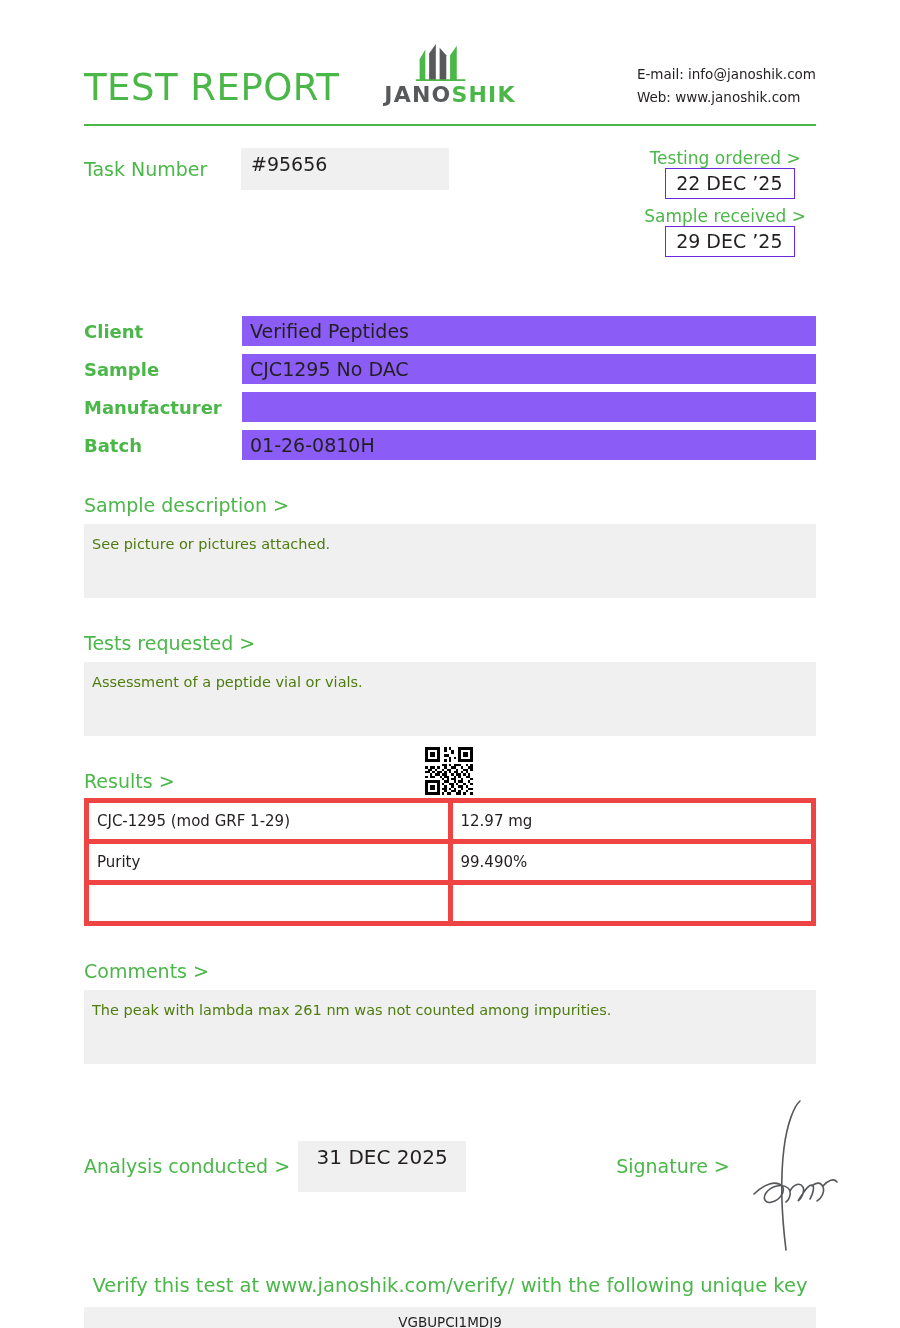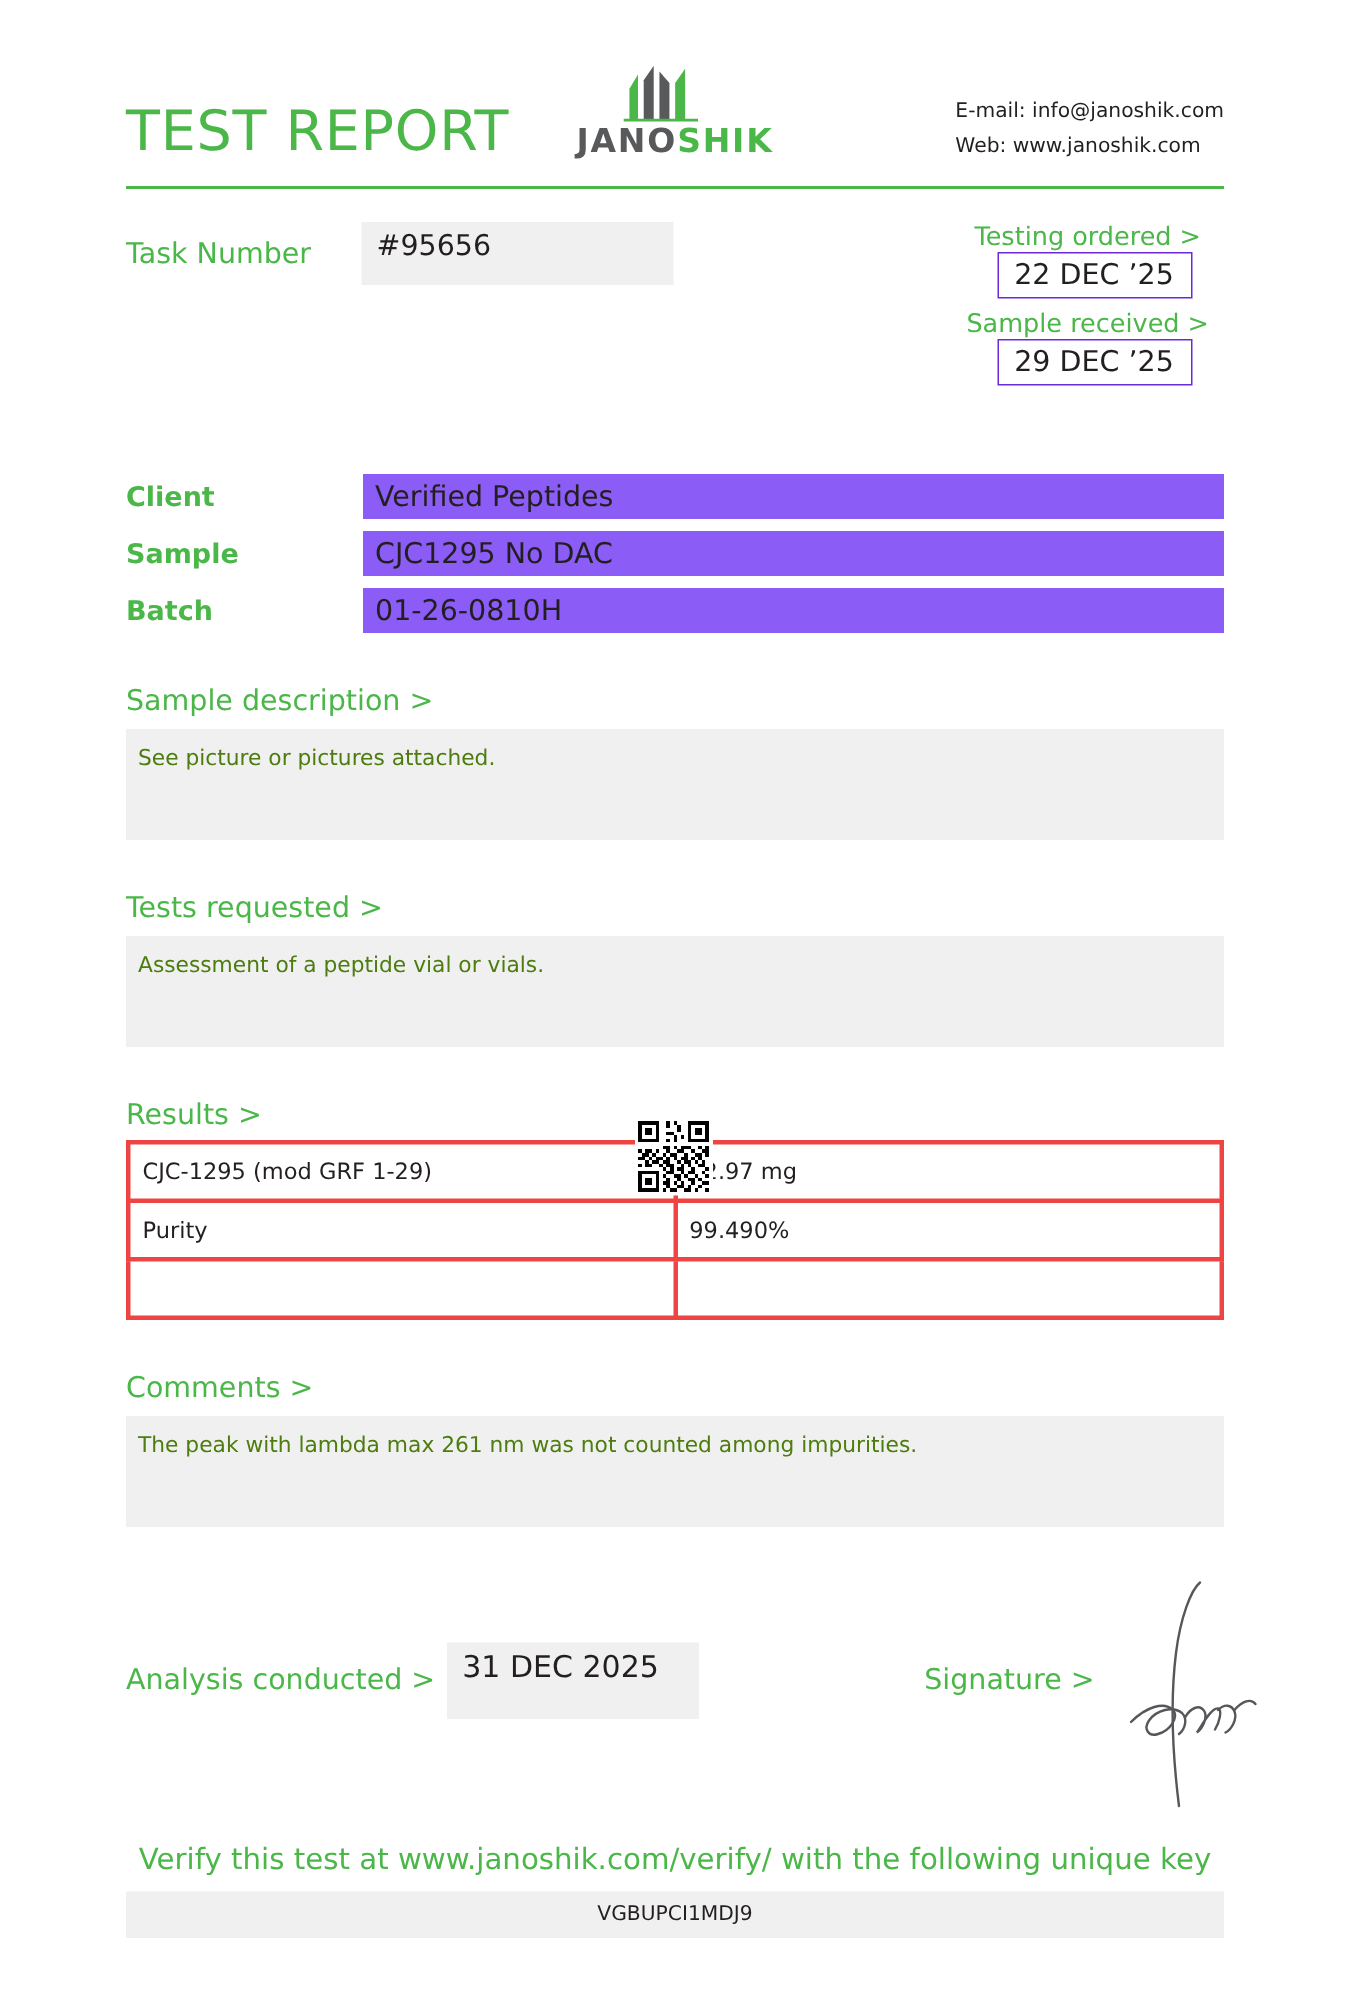--- a/index.html
+++ b/index.html
@@ -184,35 +184,36 @@
   }
   .qr-wrap svg { display: block; }
 
   
   table.results {
     width: 100%;
     border-collapse: collapse;
     margin-top: 2px;
   }
   table.results td {
-    border: 3px solid #ef4444;
+    border: 5px solid #ef4444;
     height: 30px;
     font-size: 15px;
     padding: 3px 8px;
     color: #231f20;
   }
   table.results td.col1 { width: 50%; }
 
   
   .sig-row {
     display: flex;
     align-items: center;
     margin-top: 82px;
     position: relative;
     height: 40px;
+    text-align: center;
   }
   .analysis-label {
     color: #4bb749;
     font-size: 19px;
     margin-right: 8px;
   }
   .analysis-value {
     background: #f0f0f0;
     font-size: 20px;
     padding: 4px 10px 23px 10px;
@@ -292,20 +293,24 @@
   </div>
 
   <div class="info">
     <div class="info-row">
       <div class="info-label">Client</div>
       <div class="info-value">Verified Peptides</div>
     </div>
     <div class="info-row">
       <div class="info-label">Sample</div>
       <div class="info-value">CJC1295 No DAC</div>
+    </div>
+    <div class="info-row">
+      <div class="info-label">Manufacturer</div>
+      <div class="info-value"></div>
     </div>
     <div class="info-row">
       <div class="info-label">Batch</div>
       <div class="info-value">01-26-0810H</div>
     </div>
   </div>
 
   <div class="section-title">Sample description &gt;</div>
   <div class="section-box">See picture or pictures attached.</div>
 

